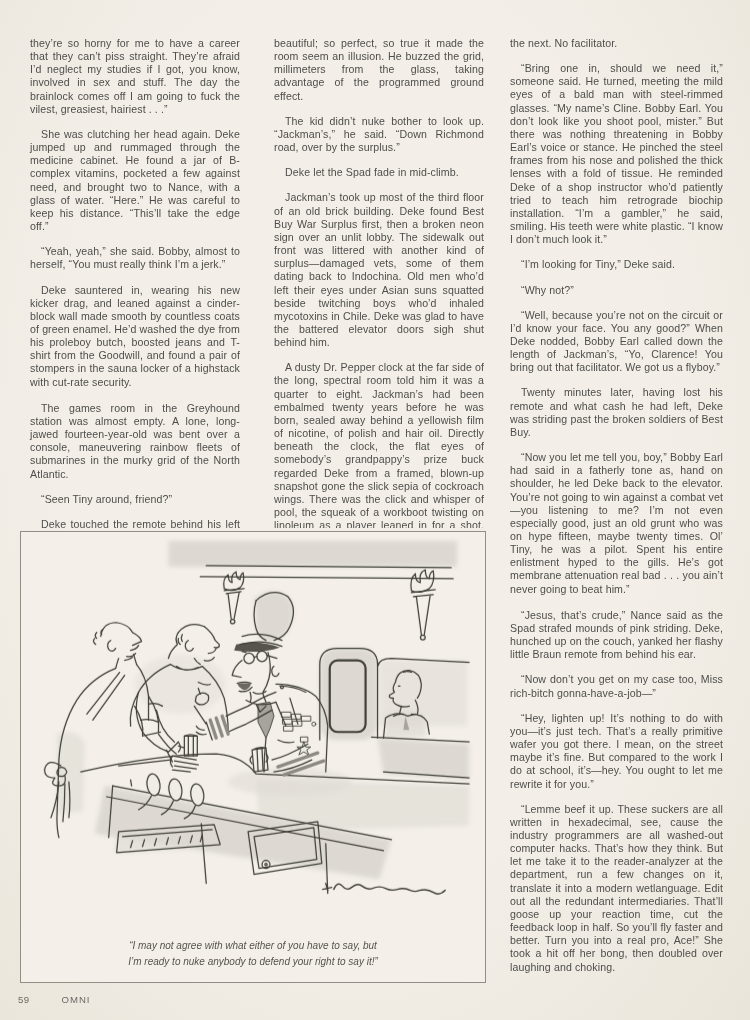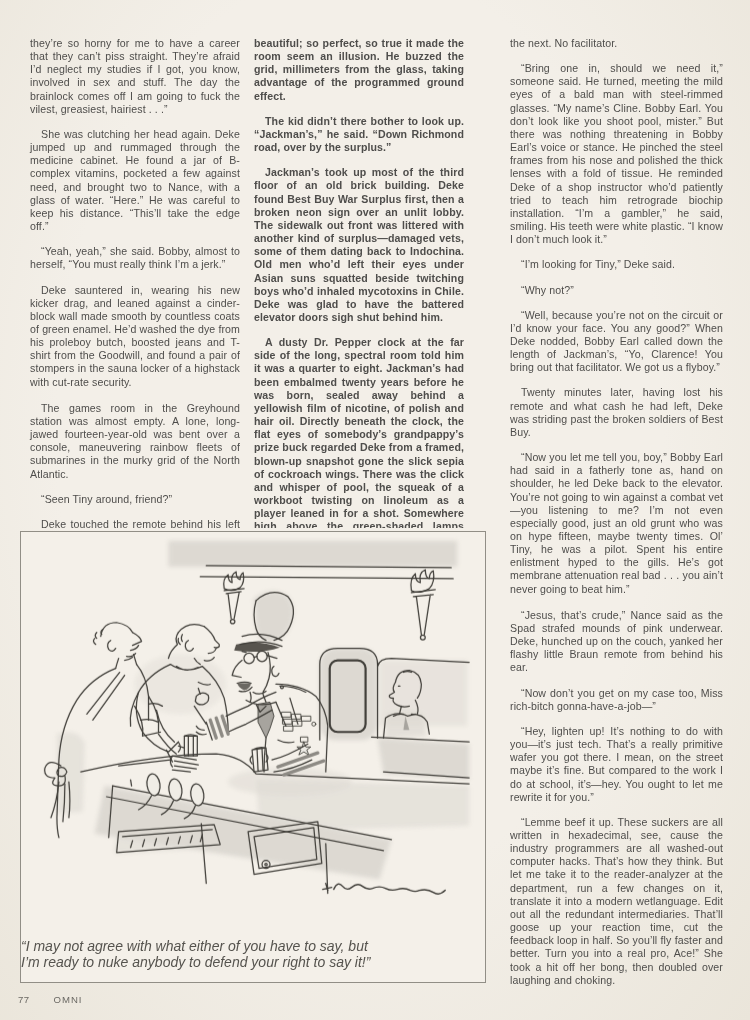--- a/index.html
+++ b/index.html
@@ -8,69 +8,70 @@
     background:radial-gradient(ellipse at 48% 42%, #f3efe8 55%, #eae5da 100%);
     font-family:"Liberation Sans","DejaVu Sans",sans-serif;
     color:#4d4d4d;
   }
   .col{
     position:absolute;top:25px;overflow:hidden;
     font-size:10.6px;line-height:13.15px;text-align:justify;
     color:#4e4d4b;letter-spacing:.1px;
   }
   #col-left{left:18px;width:234px;height:503px;}
-  #col-mid{left:242px;width:234px;height:503px;font-weight:bold;}
+  #col-mid{left:262px;width:234px;height:503px;}
   #col-right{left:498px;width:237px;height:962px;}
   .col p{margin:12px;}
   .col p.ind{text-indent:11px;}
   .col p.brk{margin-top:13px;}
   #cartoon{
     position:absolute;left:20px;top:531px;width:466px;height:452px;
     border:1px solid #918e86;background:#f4f0e9;box-sizing:border-box;
   }
   #cartoon svg{position:absolute;left:0;top:2px;}
   #caption{
-    position:absolute;left:0;bottom:12px;width:100%;
-    font-style:italic;font-size:14px;line-height:16px;color:#55534e;
+    position:absolute;left:0;bottom:12px;width:100%;text-align:center;
+    font-style:italic;font-size:10px;line-height:16px;color:#55534e;
   }
   #footer{
     position:absolute;left:18px;top:994px;font-size:9.6px;color:#6b6964;
     letter-spacing:.4px;
   }
-  #footer .mag{margin-left:24px;letter-spacing:1px;}
+  #footer .mag{margin-left:32px;letter-spacing:1px;}
 </style>
 </head>
 <body>
 
 <div class="col" id="col-left">
   <p class="para">they’re so horny for me to have a career that they can’t piss straight. They’re afraid I’d neglect my studies if I got, you know, involved in sex and stuff. The day the brainlock comes off I am going to fuck the vilest, greasiest, hairiest . . .”</p>
   <p class="para ind">She was clutching her head again. Deke jumped up and rummaged through the medicine cabinet. He found a jar of B-complex vitamins, pocketed a few against need, and brought two to Nance, with a glass of water. “Here.” He was careful to keep his distance. “This’ll take the edge off.”</p>
   <p class="para ind">“Yeah, yeah,” she said. Bobby, almost to herself, “You must really think I’m a jerk.”</p>
   <p class="para ind">Deke sauntered in, wearing his new kicker drag, and leaned against a cinder-block wall made smooth by countless coats of green enamel. He’d washed the dye from his proleboy butch, boosted jeans and T-shirt from the Goodwill, and found a pair of stompers in the sauna locker of a highstack with cut-rate security.</p>
   <p class="para ind brk">The games room in the Greyhound station was almost empty. A lone, long-jawed fourteen-year-old was bent over a console, maneuvering rainbow fleets of submarines in the murky grid of the North Atlantic.</p>
   <p class="para ind">“Seen Tiny around, friend?”</p>
   <p class="para ind">Deke touched the remote behind his left ear. The Spad snap-rolled over the console, swift and delicate as a dragonfly. It was</p>
 </div>
 
 <div class="col" id="col-mid">
   <p class="para">beautiful; so perfect, so true it made the room seem an illusion. He buzzed the grid, millimeters from the glass, taking advantage of the programmed ground effect.</p>
-  <p class="para ind">The kid didn’t there bother to look up. “Jackman’s,” he said. “Down Richmond road, over by the surplus.”</p>
+  <p class="para ind">The kid didn’t nuke bother to look up. “Jackman’s,” he said. “Down Richmond road, over by the surplus.”</p>
+  <p class="para ind">Deke let the Spad fade in mid-climb.</p>
   <p class="para ind">Jackman’s took up most of the third floor of an old brick building. Deke found Best Buy War Surplus first, then a broken neon sign over an unlit lobby. The sidewalk out front was littered with another kind of surplus—damaged vets, some of them dating back to Indochina. Old men who’d left their eyes under Asian suns squatted beside twitching boys who’d inhaled mycotoxins in Chile. Deke was glad to have the battered elevator doors sigh shut behind him.</p>
   <p class="para ind">A dusty Dr. Pepper clock at the far side of the long, spectral room told him it was a quarter to eight. Jackman’s had been embalmed twenty years before he was born, sealed away behind a yellowish film of nicotine, of polish and hair oil. Directly beneath the clock, the flat eyes of somebody’s grandpappy’s prize buck regarded Deke from a framed, blown-up snapshot gone the slick sepia of cockroach wings. There was the click and whisper of pool, the squeak of a workboot twisting on linoleum as a player leaned in for a shot. Somewhere high above the green-shaded lamps hung a string of crepe-paper Christmas bells faded to dead rose. Deke looked from one cluttered wall to</p>
 </div>
 
 <div class="col" id="col-right">
   <p class="para">the next. No facilitator.</p>
   <p class="para ind">“Bring one in, should we need it,” someone said. He turned, meeting the mild eyes of a bald man with steel-rimmed glasses. “My name’s Cline. Bobby Earl. You don’t look like you shoot pool, mister.” But there was nothing threatening in Bobby Earl’s voice or stance. He pinched the steel frames from his nose and polished the thick lenses with a fold of tissue. He reminded Deke of a shop instructor who’d patiently tried to teach him retrograde biochip installation. “I’m a gambler,” he said, smiling. His teeth were white plastic. “I know I don’t much look it.”</p>
   <p class="para ind">“I’m looking for Tiny,” Deke said.</p>
   <p class="para ind">“Why not?”</p>
   <p class="para ind">“Well, because you’re not on the circuit or I’d know your face. You any good?” When Deke nodded, Bobby Earl called down the length of Jackman’s, “Yo, Clarence! You bring out that facilitator. We got us a flyboy.”</p>
   <p class="para ind">Twenty minutes later, having lost his remote and what cash he had left, Deke was striding past the broken soldiers of Best Buy.</p>
   <p class="para ind">“Now you let me tell you, boy,” Bobby Earl had said in a fatherly tone as, hand on shoulder, he led Deke back to the elevator. You’re not going to win against a combat vet—you listening to me? I’m not even especially good, just an old grunt who was on hype fifteen, maybe twenty times. Ol’ Tiny, he was a pilot. Spent his entire enlistment hyped to the gills. He’s got membrane attenuation real bad . . . you ain’t never going to beat him.”</p>
-  <p class="para ind brk">“Jesus, that’s crude,” Nance said as the Spad strafed mounds of pink underwear. Deke, hunched up on the couch, yanked her flashy little Braun remote from behind his ear.</p>
+  <p class="para ind brk">“Jesus, that’s crude,” Nance said as the Spad strafed mounds of pink striding. Deke, hunched up on the couch, yanked her flashy little Braun remote from behind his ear.</p>
   <p class="para ind">“Now don’t you get on my case too, Miss rich-bitch gonna-have-a-job—”</p>
   <p class="para ind">“Hey, lighten up! It’s nothing to do with you—it’s just tech. That’s a really primitive wafer you got there. I mean, on the street maybe it’s fine. But compared to the work I do at school, it’s—hey. You ought to let me rewrite it for you.”</p>
   <p class="para ind">“Lemme beef it up. These suckers are all written in hexadecimal, see, cause the industry programmers are all washed-out computer hacks. That’s how they think. But let me take it to the reader-analyzer at the department, run a few changes on it, translate it into a modern wetlanguage. Edit out all the redundant intermediaries. That’ll goose up your reaction time, cut the feedback loop in half. So you’ll fly faster and better. Turn you into a real pro, Ace!” She took a hit off her bong, then doubled over laughing and choking.</p>
   <p class="para ind">“Is that legit?” Deke asked cluttered.</p>
   <p class="para ind">“Hey, why do you think people buy goldwire remotes? For the prestige? Shit. Conductivity’s better, cuts a few nanoseconds off the reaction time. And reaction time is the</p>
 </div>
 
 <div id="cartoon">
   <svg viewBox="0 0 466 396" width="464" height="396">
     <defs>
@@ -244,14 +245,14 @@
     </g>
   </svg>
 
   <div id="caption">
     <div>“I may not agree with what either of you have to say, but</div>
     <div>I’m ready to nuke anybody to defend your right to say it!”</div>
   </div>
 </div>
 
 <div id="footer">
-  <span>77</span><span class="mag">OMNI</span>
+  <span>59</span><span class="mag">OMNI</span>
 </div>
 
 </body></html>

